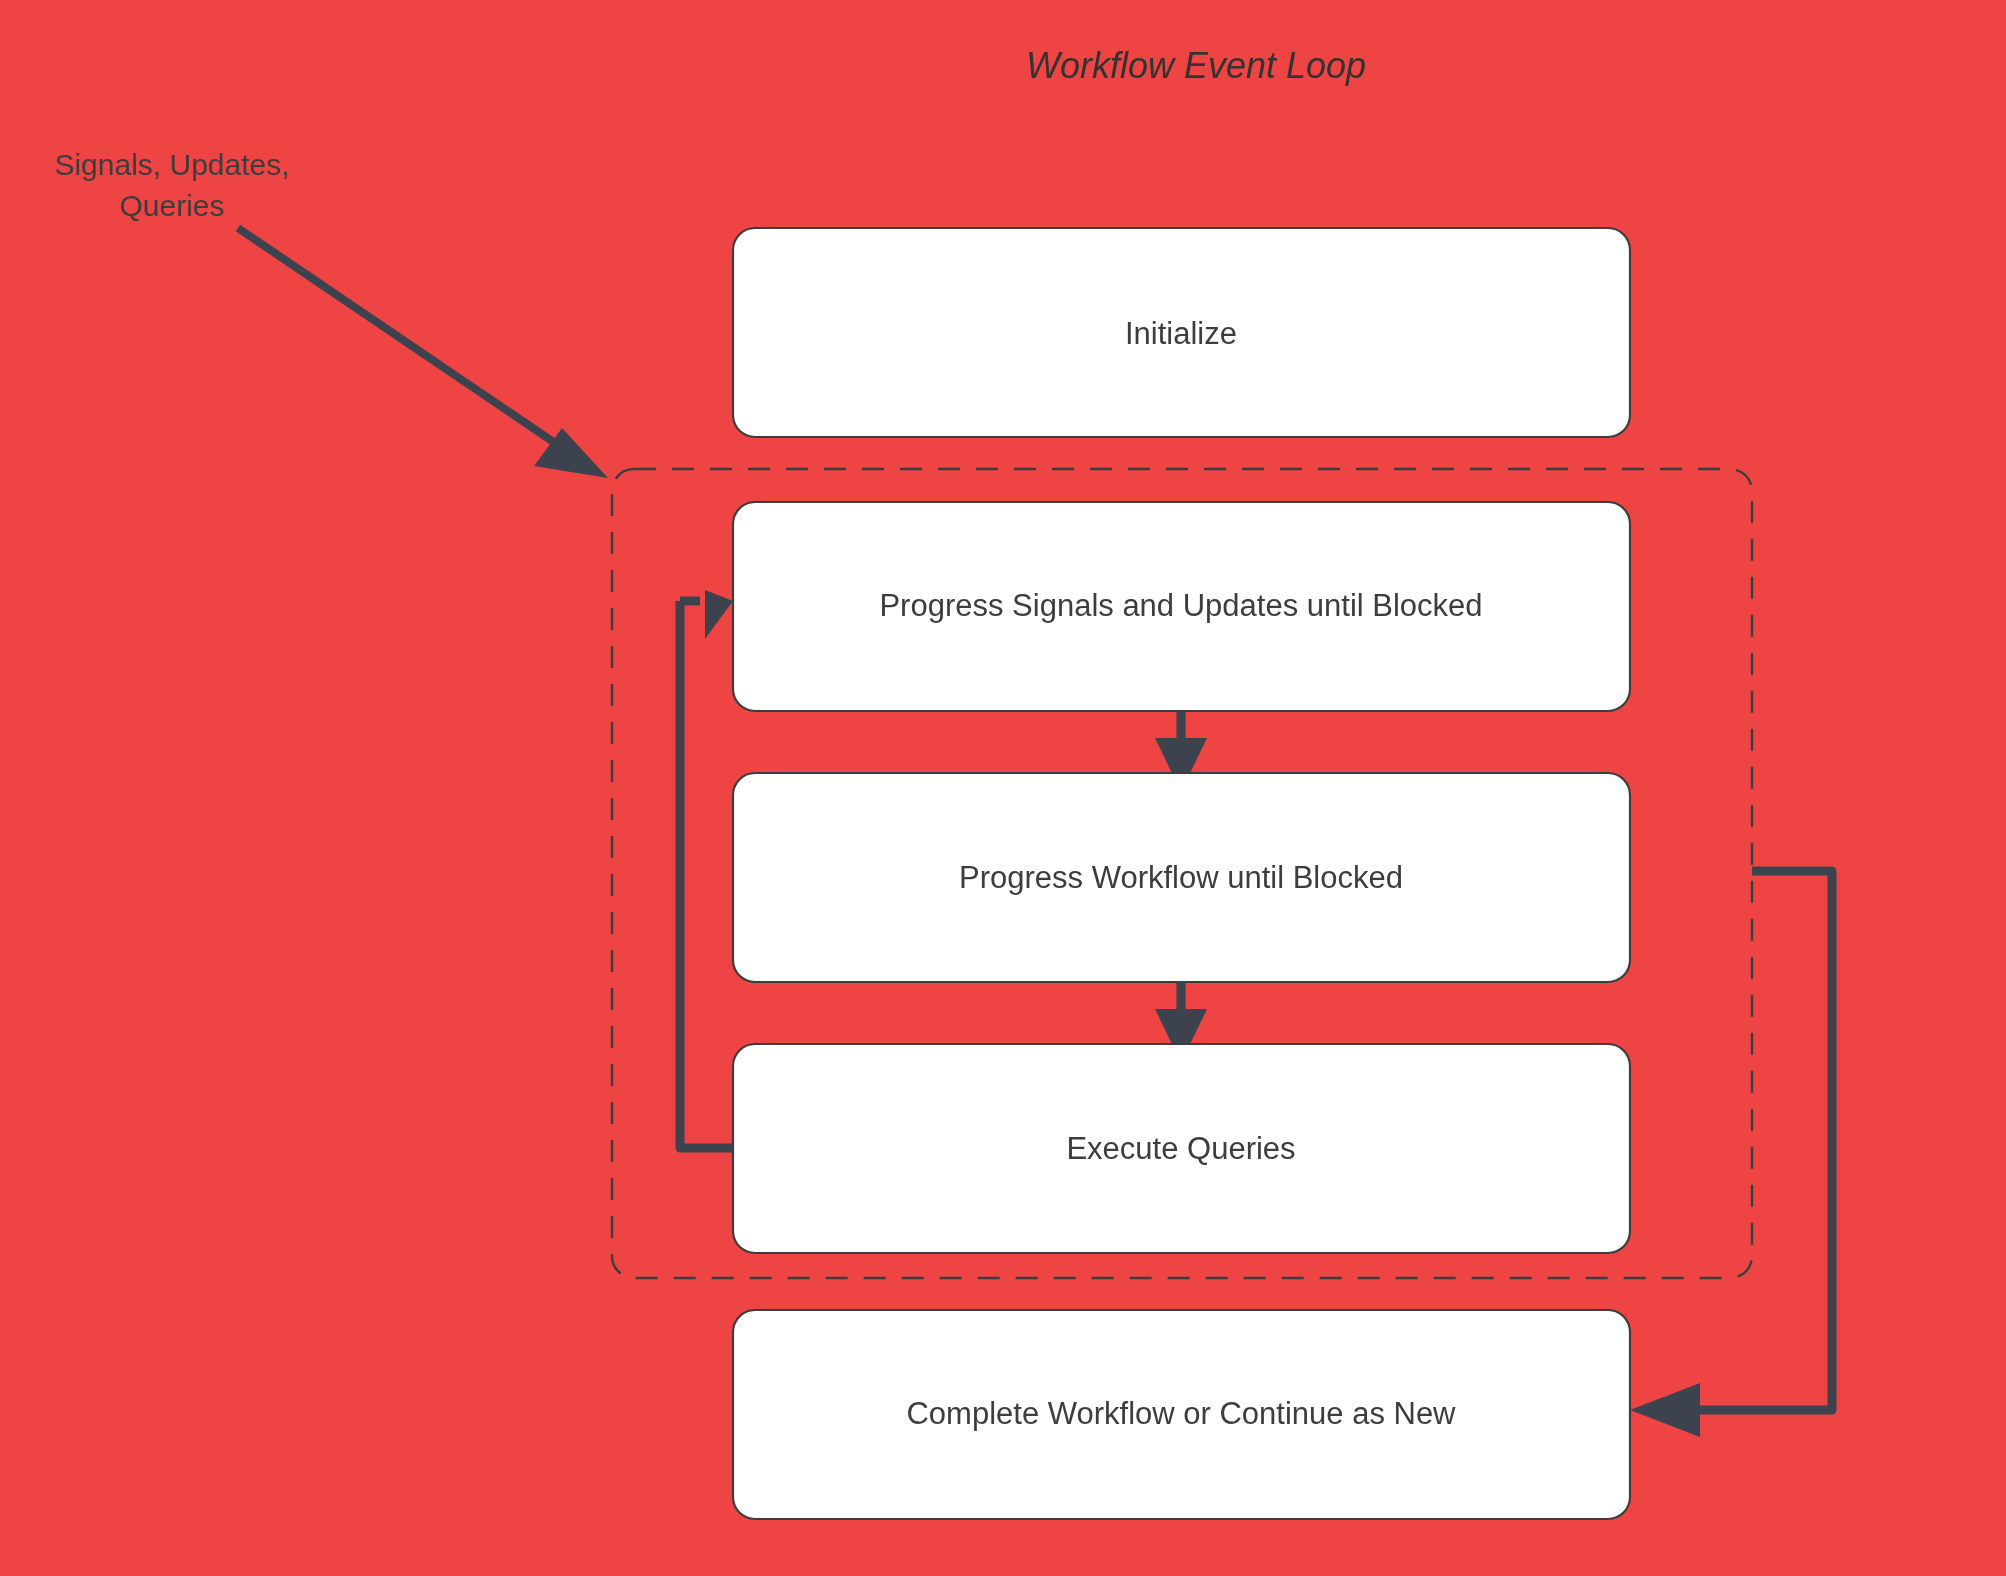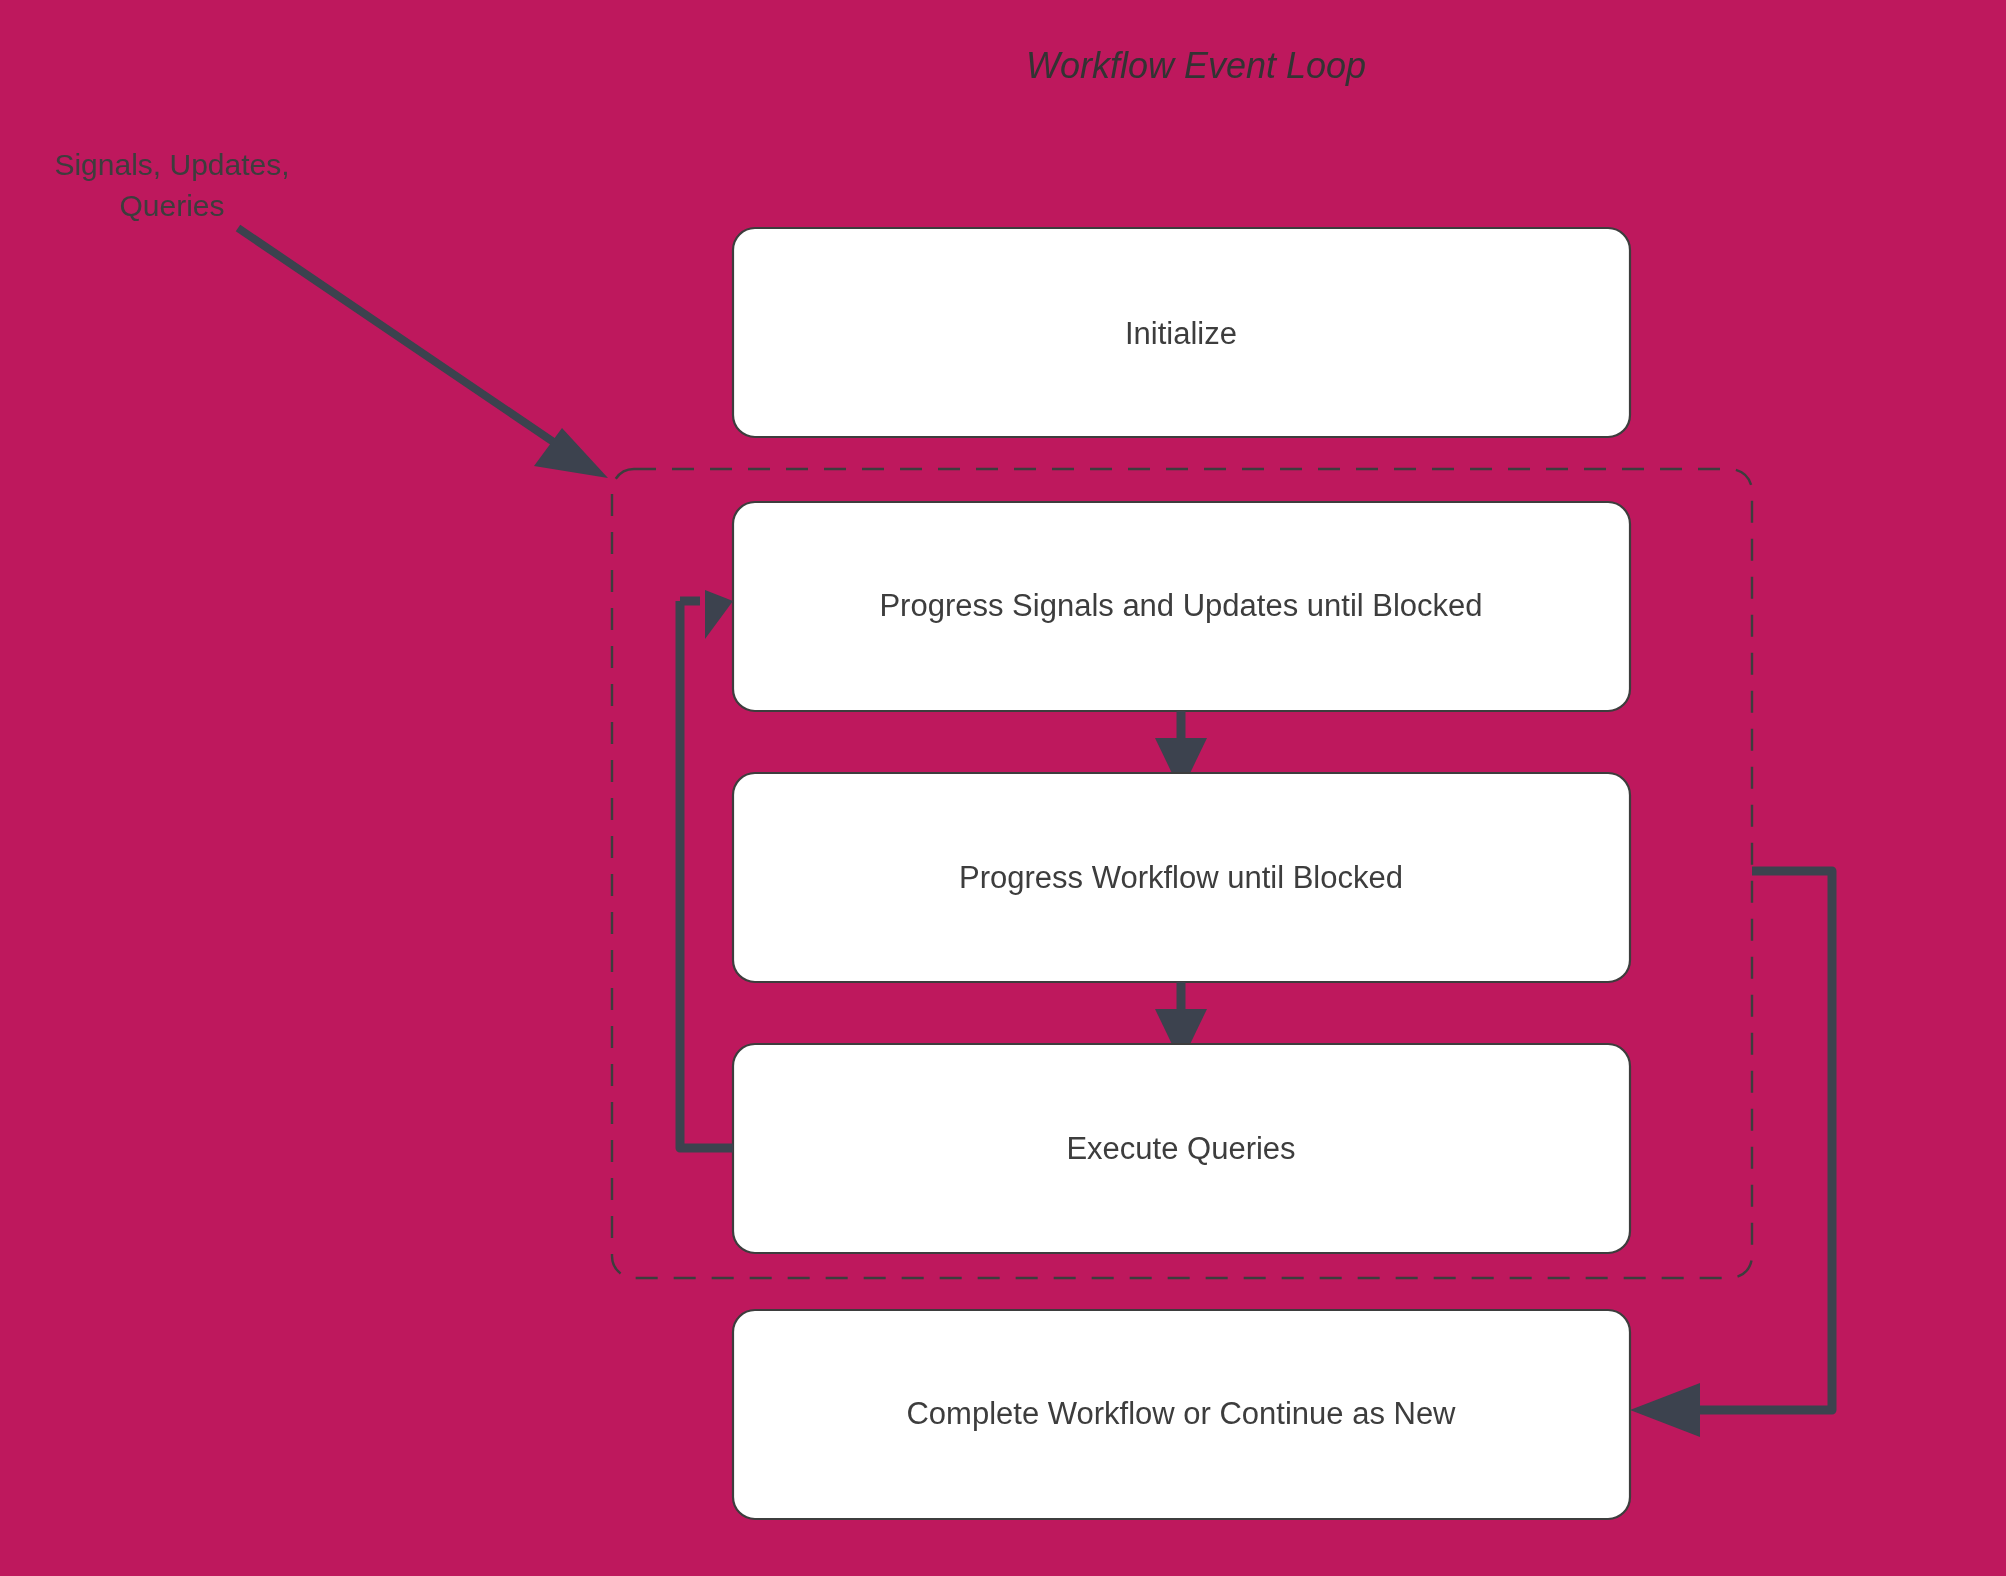--- a/index.html
+++ b/index.html
@@ -10,21 +10,21 @@
   body {
     width: 2006px;
     height: 1576px;
     font-family: "Liberation Sans", sans-serif;
     overflow: hidden;
   }
   #diagram-root {
     position: relative;
     width: 2006px;
     height: 1576px;
-    background: #be185d;
+    background: #ef4444;
   }
   svg.canvas {
     position: absolute;
     top: 0;
     left: 0;
     width: 2006px;
     height: 1576px;
     display: block;
   }
   .diagram-title {

